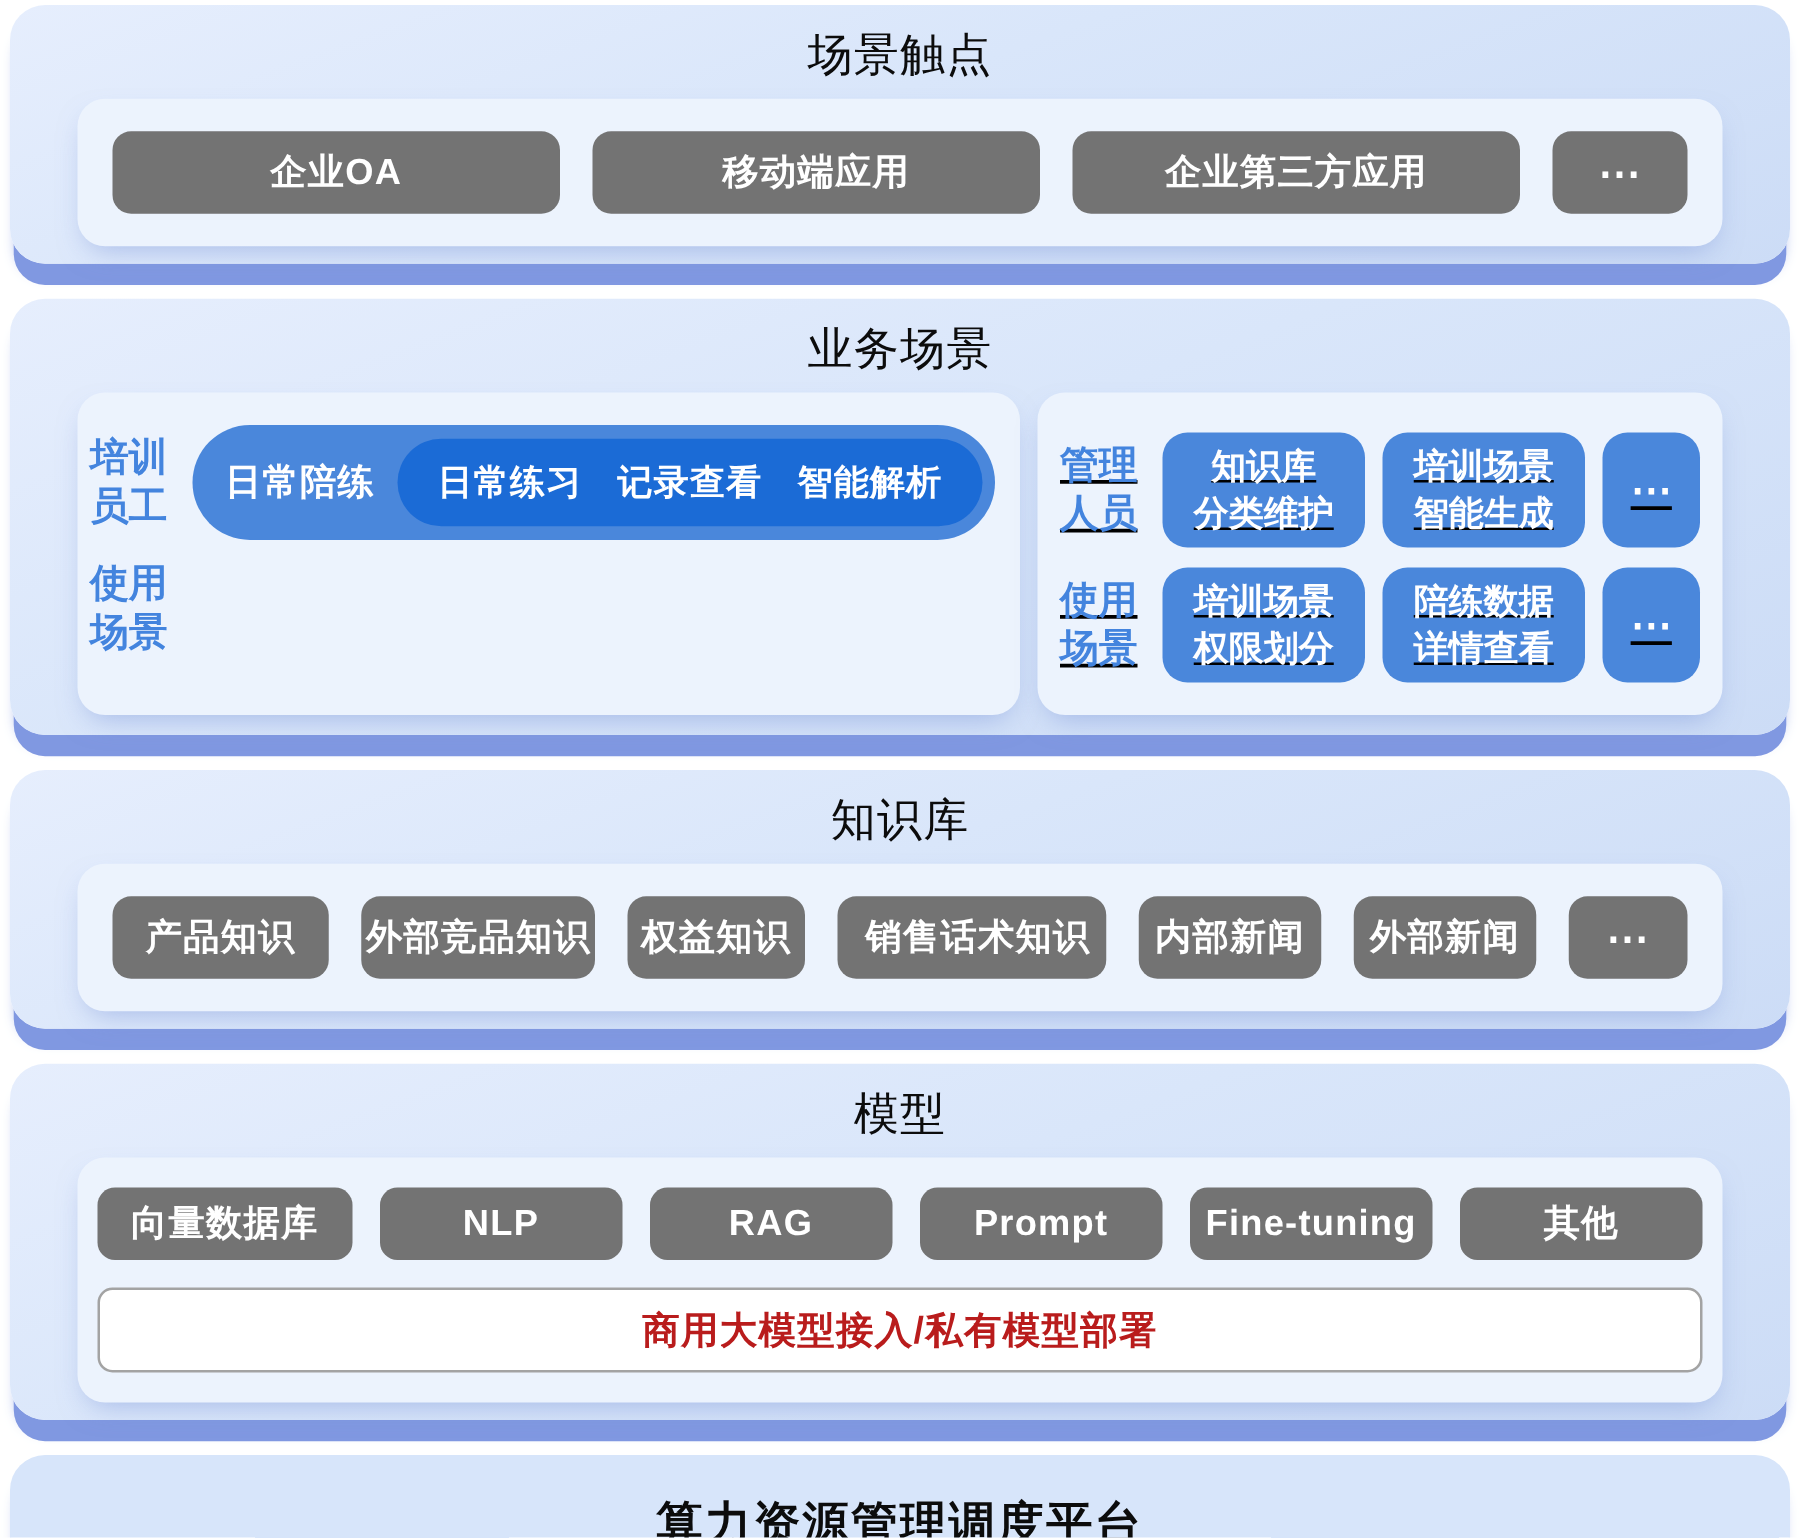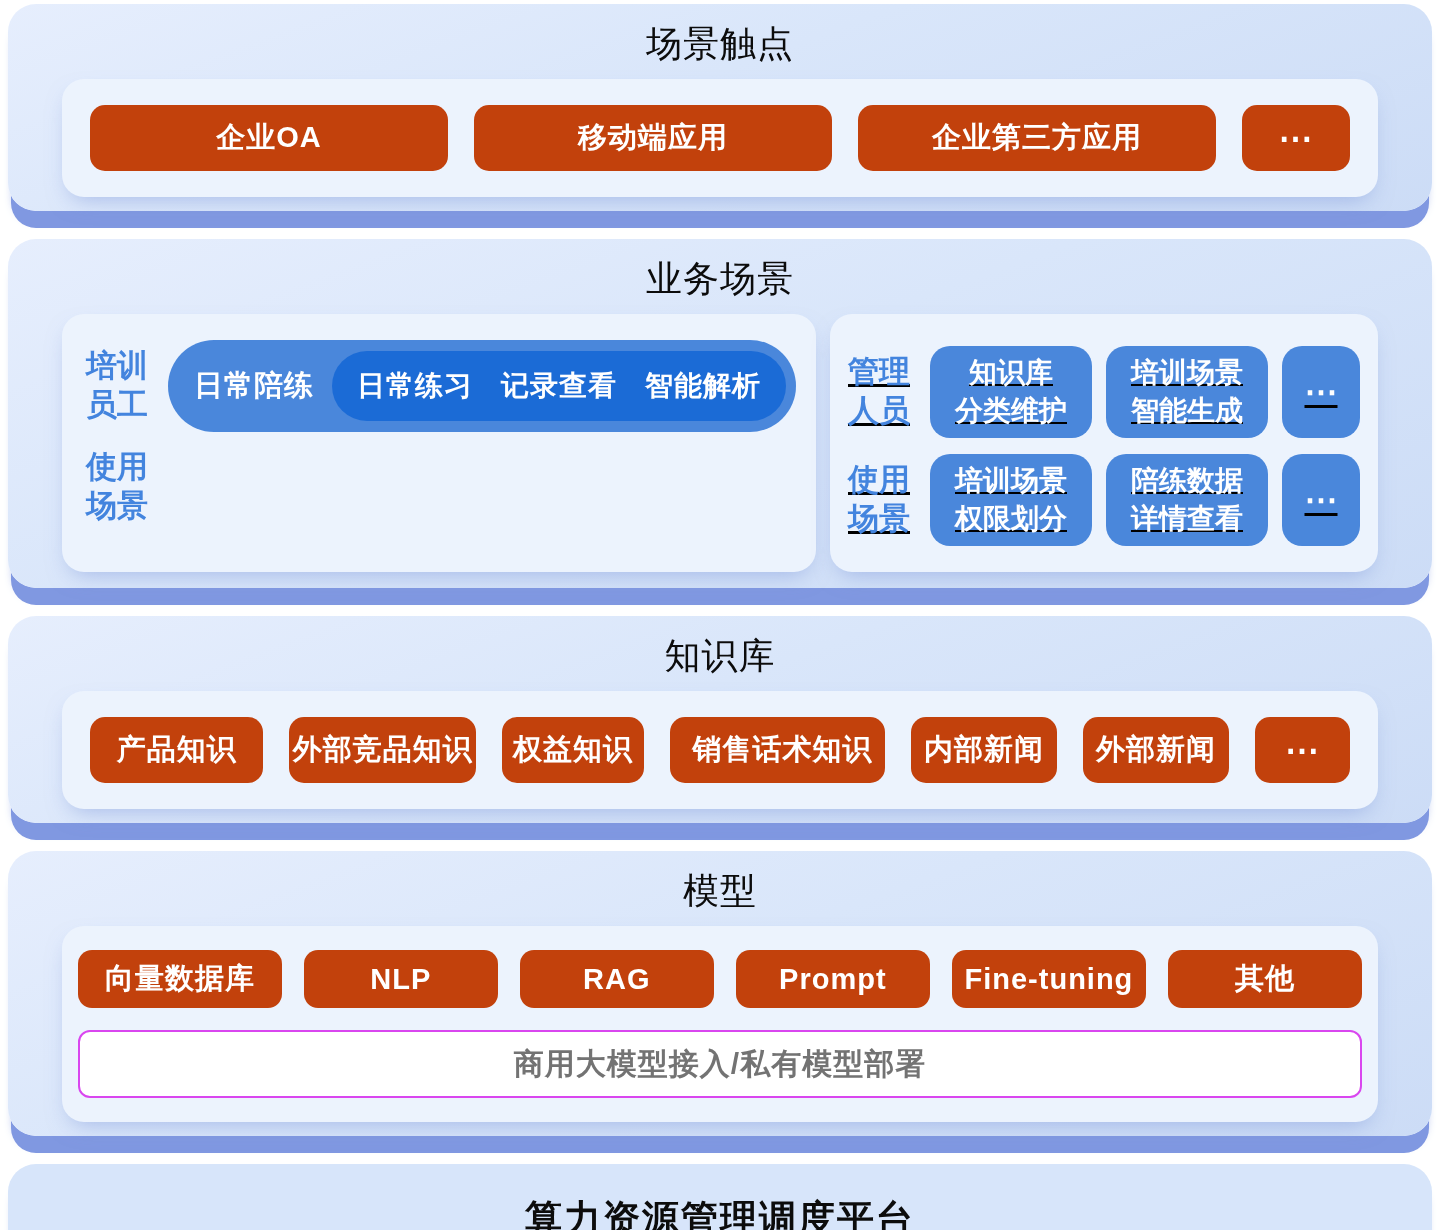--- a/index.html
+++ b/index.html
@@ -21,30 +21,30 @@
     text-align:center;font-size:36px;font-weight:400;color:#0c0c0c;
     padding:16px 0 10px;letter-spacing:1px;
   }
   .panel{
     background:#ecf3fd;border-radius:22px;margin:0 54px 14px;
     box-shadow:0 10px 22px -8px rgba(120,145,215,0.55);
   }
   .row-panel{display:flex;gap:26px;padding:26px 28px;}
 
   .btn{
-    background:#c2410c;border-radius:15px;color:#ffffff;
+    background:#737373;border-radius:15px;color:#ffffff;
     display:flex;align-items:center;justify-content:center;
     font-size:29px;font-weight:600;height:66px;letter-spacing:1px;
   }
   .grow{flex:1 1 0;}
   .ellipsis-sm{flex:0 0 108px;font-size:34px;font-weight:700;}
 
   
   .biz-wrap{display:flex;gap:14px;margin:0 54px 16px;}
-  .biz-panel{flex:1 1 0;margin:0;padding:26px 20px 26px 18px;box-sizing:border-box;}
+  .biz-panel{flex:1 1 0;margin:0;padding:26px 20px 26px 4px;box-sizing:border-box;}
   .biz-panel.right{flex:0 0 548px;padding:32px 18px 26px 12px;text-decoration:underline;}
   .biz-row{display:flex;align-items:center;gap:14px;}
   .biz-row + .biz-row{margin-top:16px;}
   .side-label{
     flex:0 0 74px;text-align:center;color:#4384de;font-size:31px;font-weight:700;
     line-height:1.25;white-space:pre-line;
   }
   .pill{
     flex:1 1 0;background:#4a87db;border-radius:46px;height:92px;
     display:flex;align-items:center;box-sizing:border-box;
@@ -61,23 +61,23 @@
     display:flex;align-items:center;justify-content:center;text-align:center;
     color:#fff;font-size:28px;font-weight:600;line-height:1.35;white-space:pre-line;
   }
   .sq-ellipsis{flex:0 0 78px;font-size:33px;font-weight:700;}
 
   
   .model-panel{padding:24px 16px;}
   .model-row{display:flex;gap:22px;}
   .model-row .btn{height:58px;border-radius:14px;}
   .model-bar{
-    margin-top:22px;height:64px;background:#ffffff;border:2px solid #d946ef;
+    margin-top:22px;height:64px;background:#ffffff;border:2px solid #a3a3a3;
     border-radius:12px;display:flex;align-items:center;justify-content:center;
-    font-size:30px;font-weight:700;color:#737373;letter-spacing:1px;
+    font-size:30px;font-weight:700;color:#b91c1c;letter-spacing:1px;
   }
 
   
   .section-flat{
     background:#d7e5fa;border-radius:28px;height:110px;
     display:flex;align-items:center;justify-content:center;
     font-size:37px;font-weight:700;color:#0c0c0c;letter-spacing:2px;
     margin-bottom:0;
   }
 </style>

